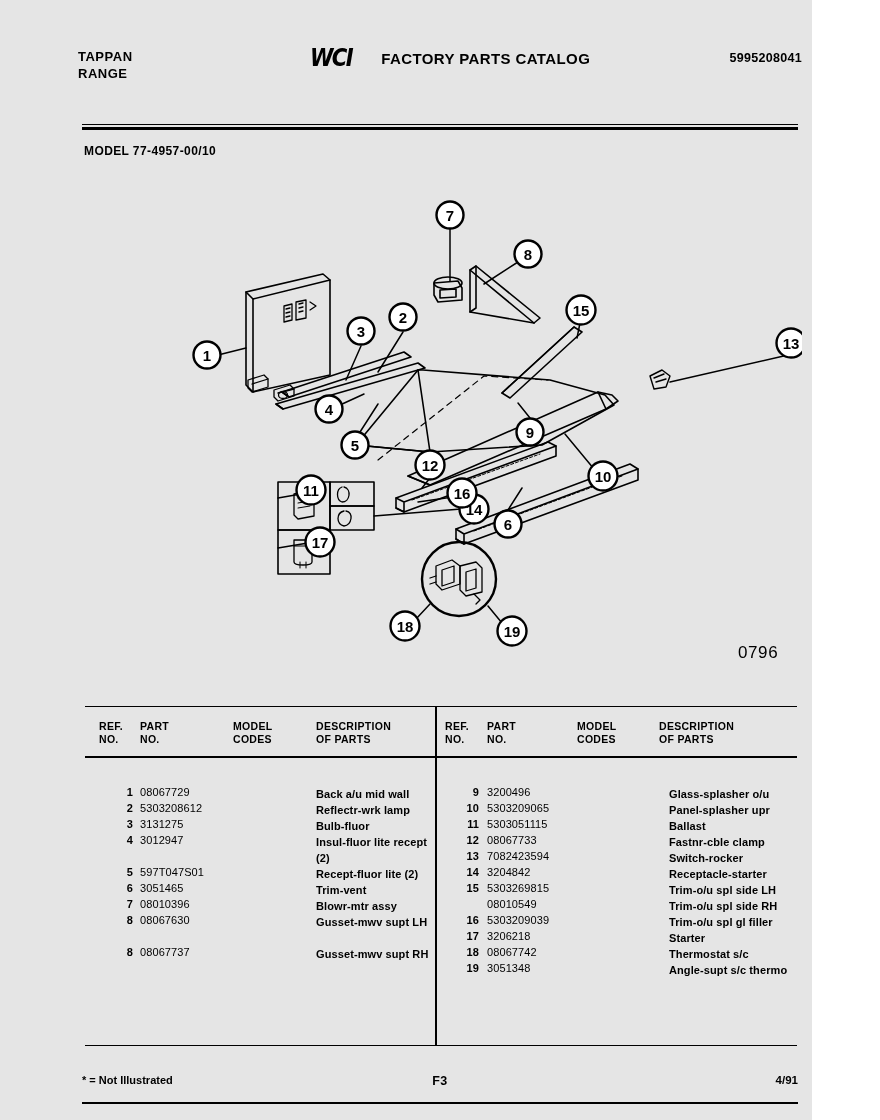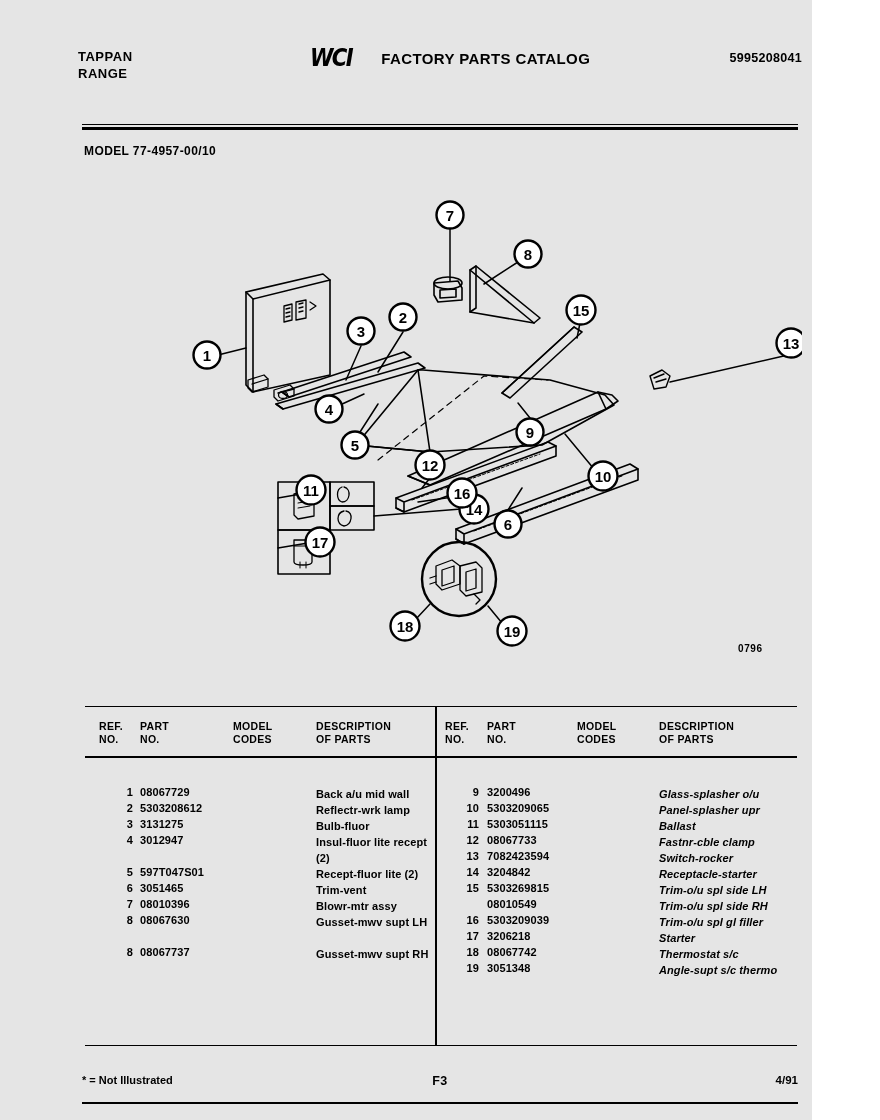--- a/index.html
+++ b/index.html
@@ -99,22 +99,22 @@
     left: 78px;
     top: 180px;
     width: 724px;
     height: 500px;
   }
   .diagram svg { display: block; }
   .drawing-number {
     position: absolute;
     left: 738px;
     top: 643px;
-    font-size: 10px;
-    font-weight: bold;
+    font-size: 17px;
+    font-weight: normal;
     letter-spacing: 0.6px;
   }
 
   
   .table-area {
     position: absolute;
     left: 85px;
     top: 706px;
     width: 712px;
     height: 340px;
@@ -181,39 +181,39 @@
     position: absolute;
     left: 0px;
     width: 48px;
     text-align: right;
     font-weight: bold;
   }
   .prow .part {
     position: absolute;
     left: 55px;
     width: 90px;
-    font-weight: bold;
+    font-weight: normal;
   }
   .prow .mcode {
     position: absolute;
     left: 148px;
     width: 70px;
     font-weight: bold;
   }
   .prow .desc {
     position: absolute;
     left: 231px;
     width: 118px;
     font-weight: bold;
     line-height: 16px;
   }
   .half.right .prow .ref  { left: -6px; }
   .half.right .prow .part { left: 50px; }
   .half.right .prow .mcode{ left: 140px; }
-  .half.right .prow .desc { left: 222px; width: 128px; font-style: italic; }
+  .half.right .prow .desc { left: 232px; width: 128px; }
 
   
   .footer {
     position: absolute;
     left: 82px;
     top: 1074px;
     width: 716px;
     height: 22px;
   }
   .footnote {

